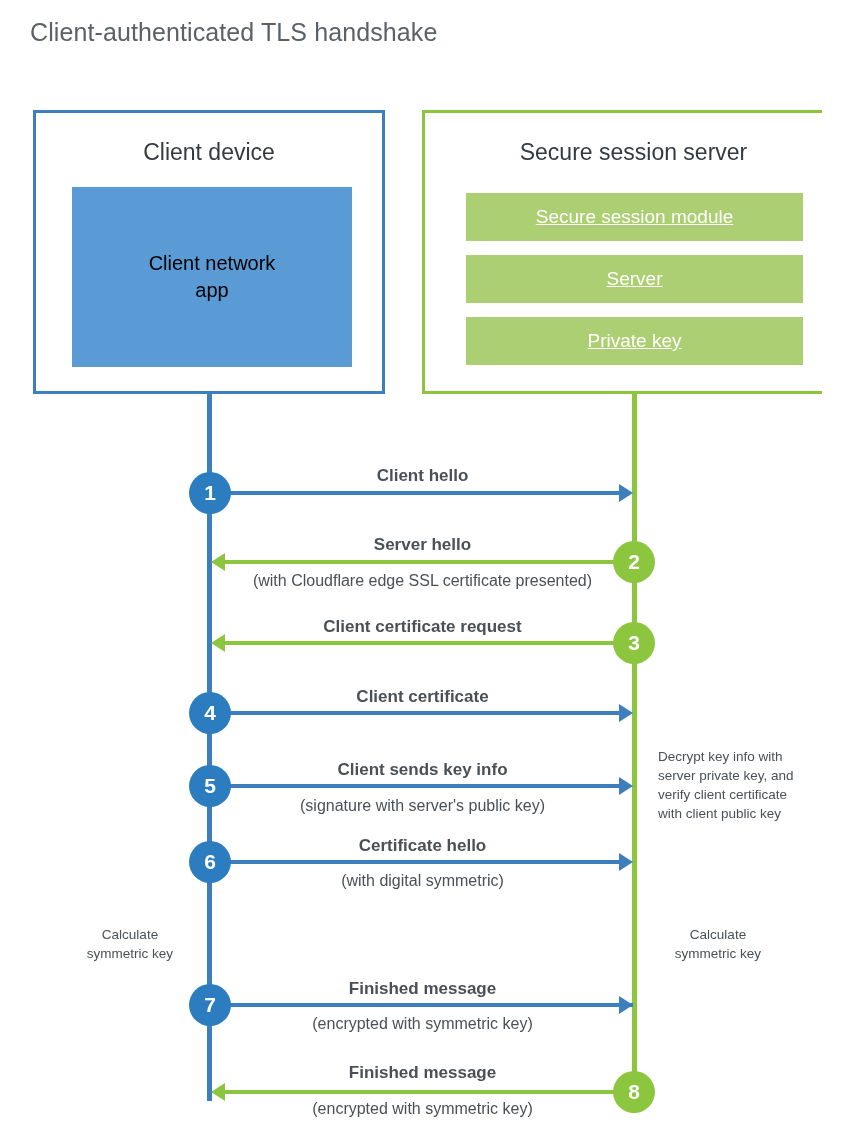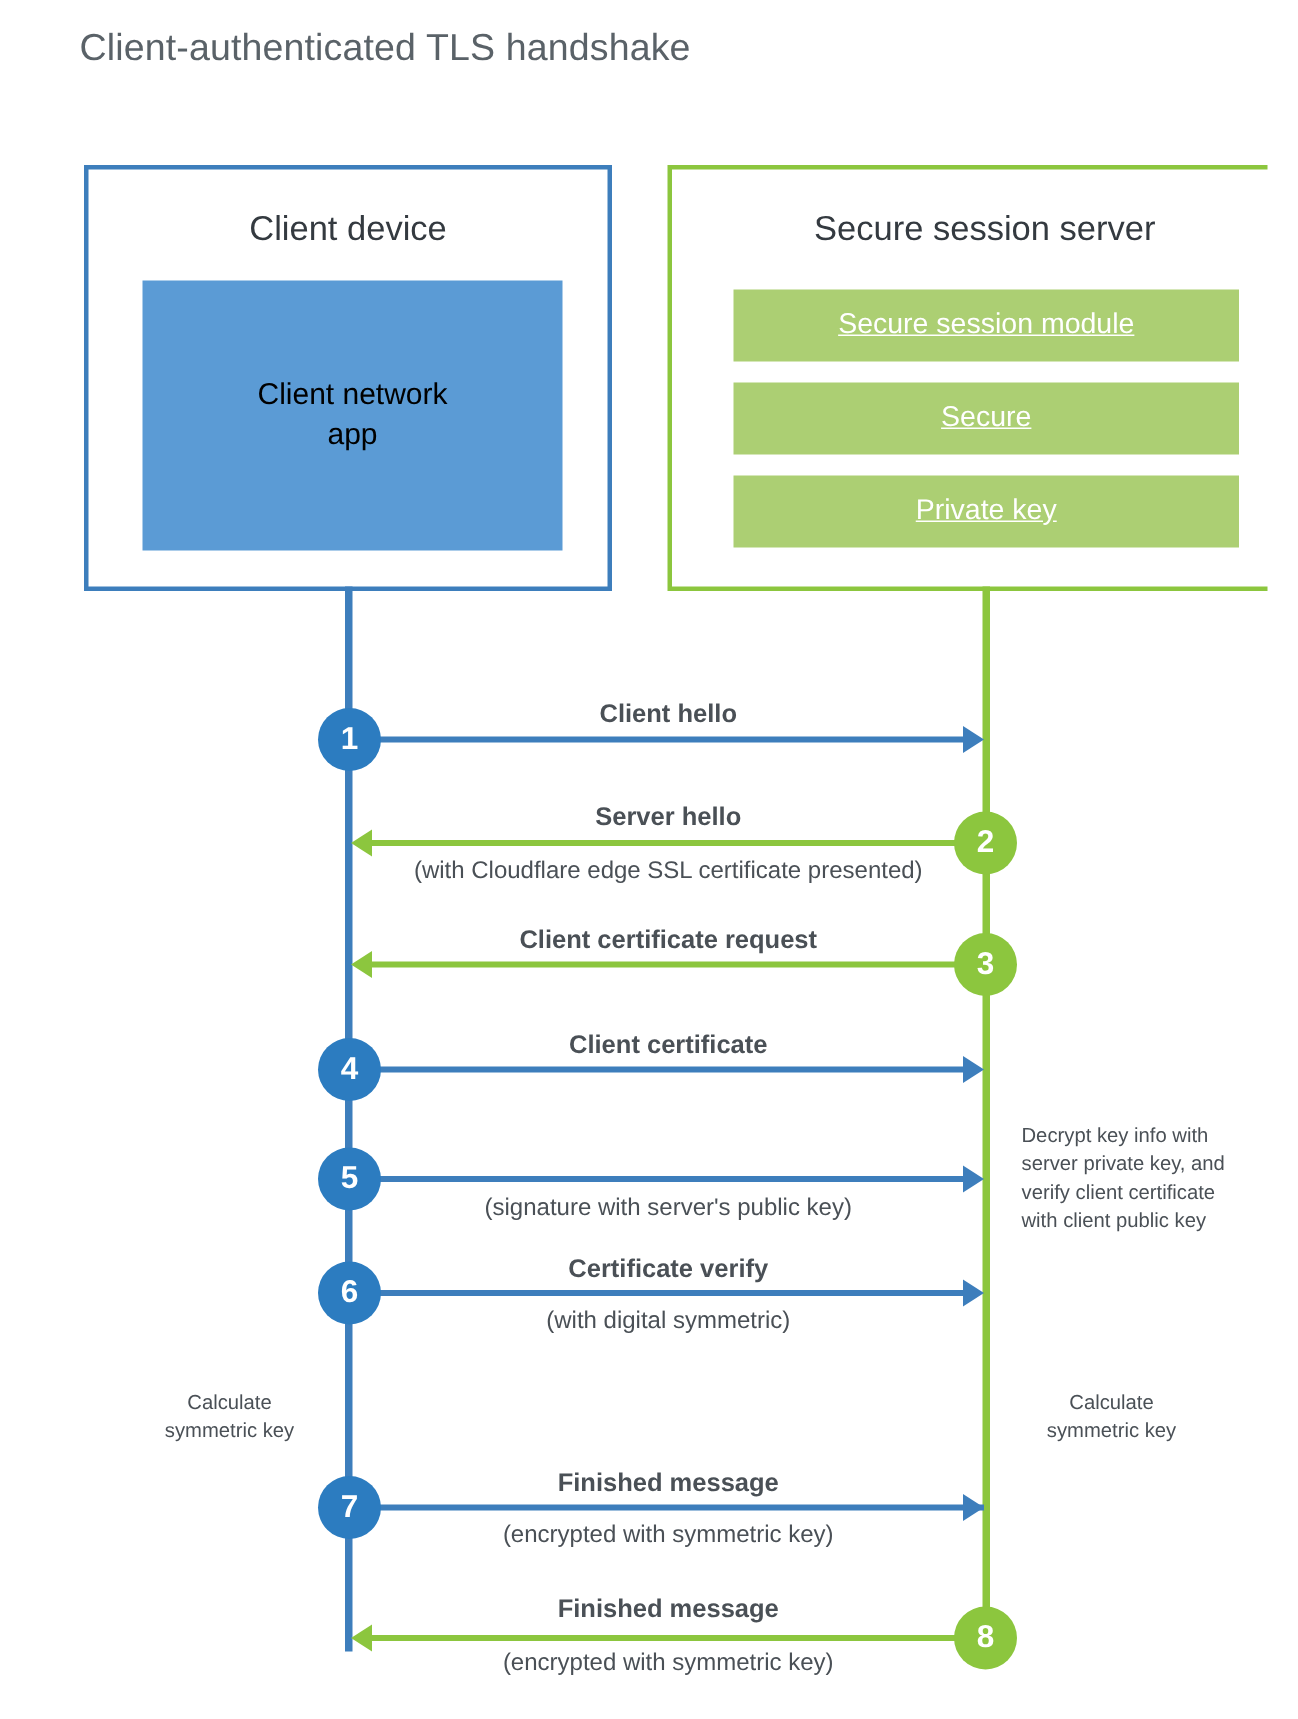--- a/index.html
+++ b/index.html
@@ -10,21 +10,20 @@
   body {
     font-family: "Liberation Sans", sans-serif;
     color: #3b4045;
   }
   #page {
     position: relative;
     width: 822px;
     height: 1146px;
     background: #ffffff;
     overflow: hidden;
-    margin-left: 23px;
   }
 
   
   #page-title {
     position: absolute;
     left: 30px;
     top: 18px;
     font-size: 25px;
     font-weight: 400;
     color: #5a6268;
@@ -187,21 +186,21 @@
       <div>
         <div>Client network</div>
         <div>app</div>
       </div>
     </div>
   </div>
 
   <div id="server-box" class="endpoint-box">
     <div class="endpoint-title">Secure session server</div>
     <div id="server-block-0" class="server-block">Secure session module</div>
-    <div id="server-block-1" class="server-block">Secure</div>
+    <div id="server-block-1" class="server-block">Server</div>
     <div id="server-block-2" class="server-block">Private key</div>
   </div>
 
   <div id="client-lifeline" class="lifeline"></div>
   <div id="server-lifeline" class="lifeline"></div>
 
   <div class="msg-label" style="left:210px; top:466px; width:425px;">Client hello</div>
   <div class="msg-line blue" style="left:209px; top:491px; width:410px;"></div>
   <div class="arrow-head right blue" style="left:619px; top:484px;"></div>
   <div class="step-circle blue" style="left:189px; top:472px;">1</div>
@@ -215,33 +214,34 @@
   <div class="msg-label" style="left:210px; top:617px; width:425px;">Client certificate request</div>
   <div class="msg-line green" style="left:225px; top:641px; width:409px;"></div>
   <div class="arrow-head left green" style="left:211px; top:634px;"></div>
   <div class="step-circle green" style="left:613px; top:622px;">3</div>
 
   <div class="msg-label" style="left:210px; top:687px; width:425px;">Client certificate</div>
   <div class="msg-line blue" style="left:209px; top:711px; width:410px;"></div>
   <div class="arrow-head right blue" style="left:619px; top:704px;"></div>
   <div class="step-circle blue" style="left:189px; top:692px;">4</div>
 
+  <div class="msg-label" style="left:210px; top:760px; width:425px;">Client sends key info</div>
   <div class="msg-line blue" style="left:209px; top:784px; width:410px;"></div>
   <div class="arrow-head right blue" style="left:619px; top:777px;"></div>
   <div class="step-circle blue" style="left:189px; top:765px;">5</div>
   <div class="msg-sublabel" style="left:210px; top:797px; width:425px;">(signature with server's public key)</div>
 
   <div class="side-note" style="left:658px; top:747px; width:185px;">
     <div>Decrypt key info with</div>
     <div>server private key, and</div>
     <div>verify client certificate</div>
     <div>with client public key</div>
   </div>
 
-  <div class="msg-label" style="left:210px; top:836px; width:425px;">Certificate verify</div>
+  <div class="msg-label" style="left:210px; top:836px; width:425px;">Certificate hello</div>
   <div class="msg-line blue" style="left:209px; top:860px; width:410px;"></div>
   <div class="arrow-head right blue" style="left:619px; top:853px;"></div>
   <div class="step-circle blue" style="left:189px; top:841px;">6</div>
   <div class="msg-sublabel" style="left:210px; top:872px; width:425px;">(with digital symmetric)</div>
 
   <div class="side-note center" style="left:60px; top:925px; width:140px;">
     <div>Calculate</div>
     <div>symmetric key</div>
   </div>
   <div class="side-note center" style="left:648px; top:925px; width:140px;">

